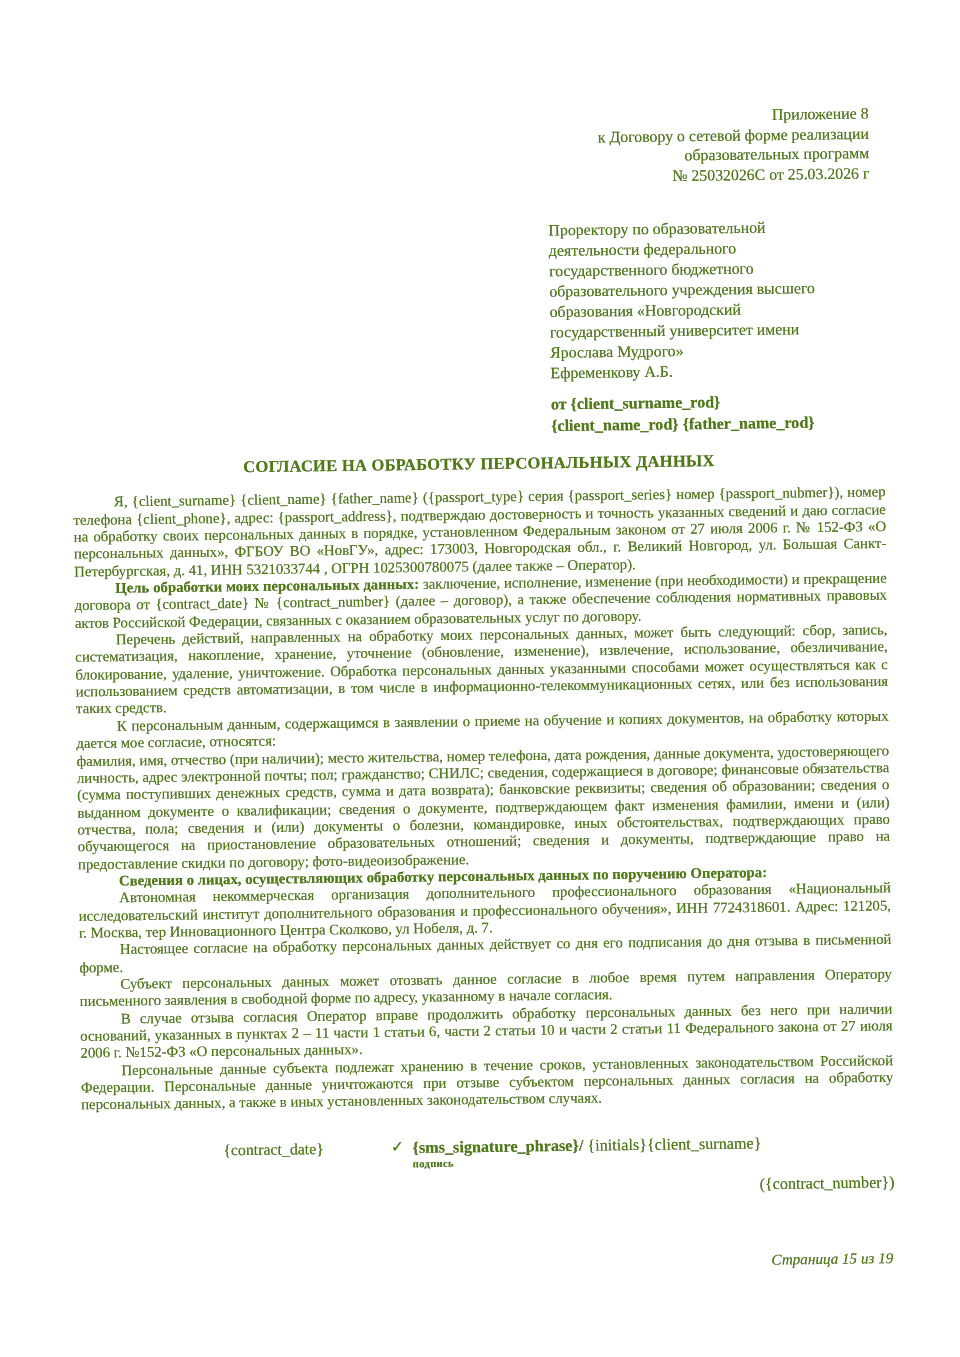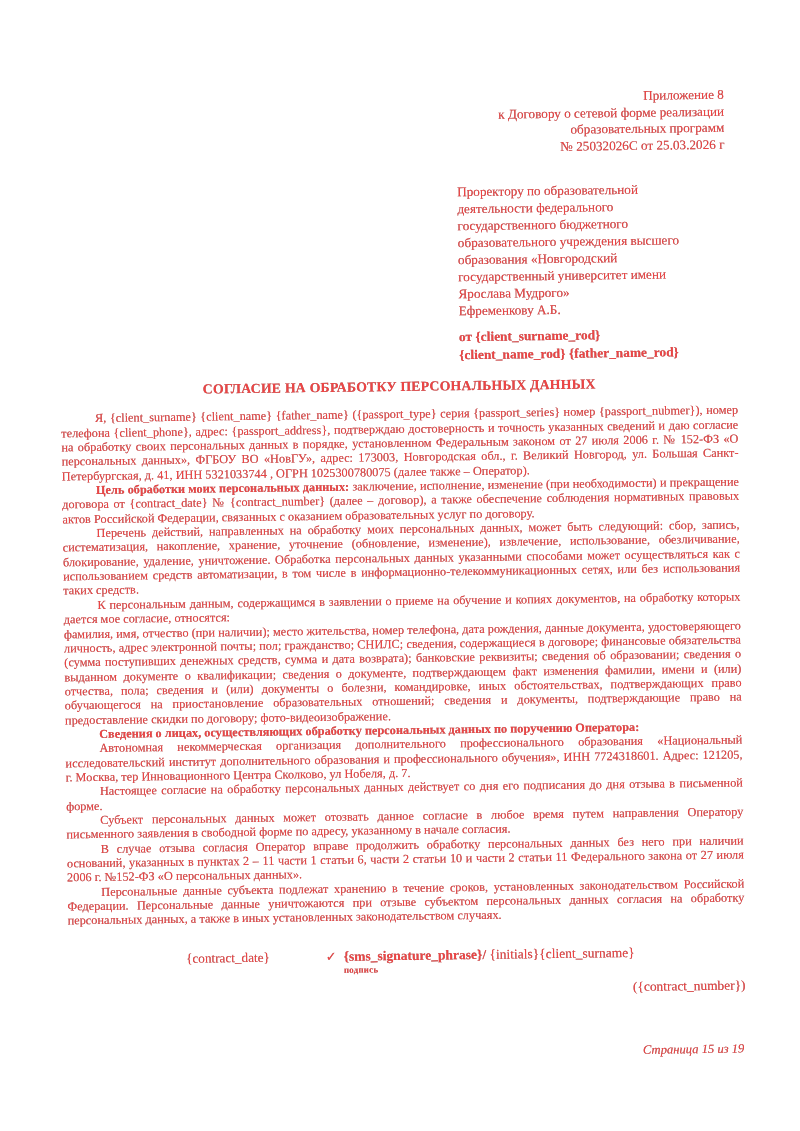--- a/index.html
+++ b/index.html
@@ -3,21 +3,21 @@
 <meta charset="utf-8">
 <style>
   html, body { margin: 0; padding: 0; background: #ffffff; }
   .page {
     position: relative;
     width: 800px;
     height: 1131px;
     background: #ffffff;
     overflow: hidden;
     font-family: "Liberation Serif", "DejaVu Serif", serif;
-    color: #ef4444;
+    color: #4d7c0f;
     text-shadow: 0 0 0.5px rgba(40,40,40,0.55);
   }
   .tilt {
     position: absolute;
     inset: 0;
     transform: rotate(-0.75deg);
     transform-origin: 50% 50%;
   }
   .header-right {
     position: absolute;

